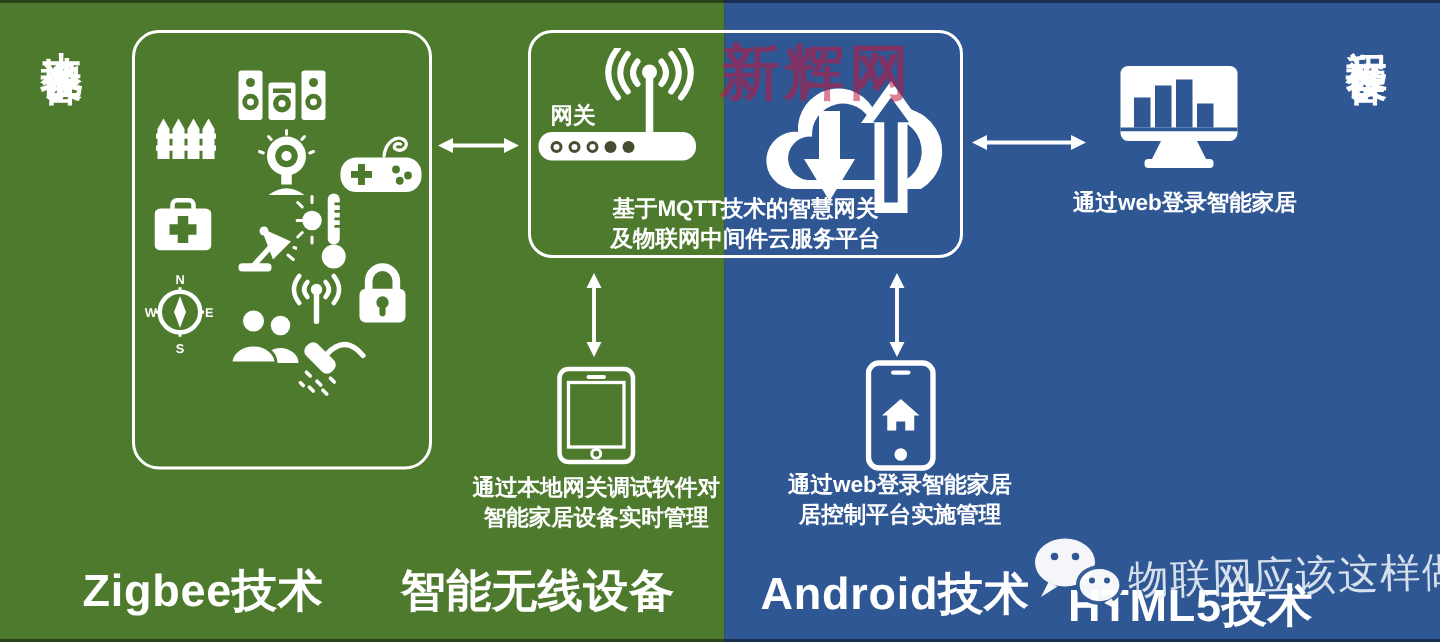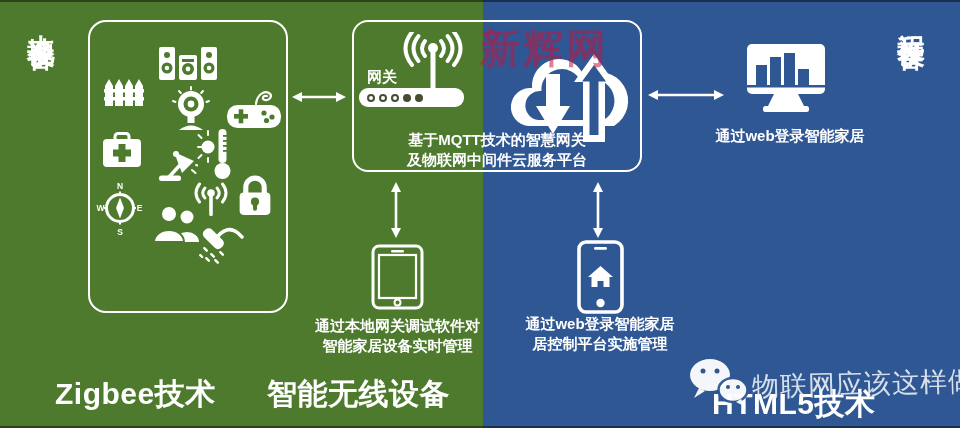--- a/index.html
+++ b/index.html
@@ -366,20 +366,21 @@
       <path d="M23.5 26 L36 37 H32.5 V47 H26.5 V41 H20.5 V47 H14.5 V37 H11 Z" fill="#fff"></path>
     </svg>
   </div>
   <div class="caption" style="left:505px;top:314px;width:190px">
     <div>通过web登录智能家居</div>
     <div>居控制平台实施管理</div>
   </div>
 
   <div class="tech-label" style="left:55px">Zigbee技术</div>
   <div class="tech-label" style="left:267px">智能无线设备</div>
+  <div class="tech-label" style="left:507px;top:376px">Android技术</div>
   <div class="tech-label" style="left:712px;top:384px">HTML5技术</div>
 
   <div class="wm-top">新辉网</div>
 
   <div class="wm-logo">
     <svg viewBox="0 0 62 50">
       <ellipse cx="22" cy="17" rx="20" ry="16" fill="#fff" opacity="0.95"></ellipse>
       <path d="M11 30 L6 40 L17 33 Z" fill="#fff" opacity="0.95"></path>
       <circle cx="15" cy="13" r="2.5" fill="#2f5794"></circle>
         <circle cx="29" cy="13" r="2.5" fill="#2f5794"></circle>

